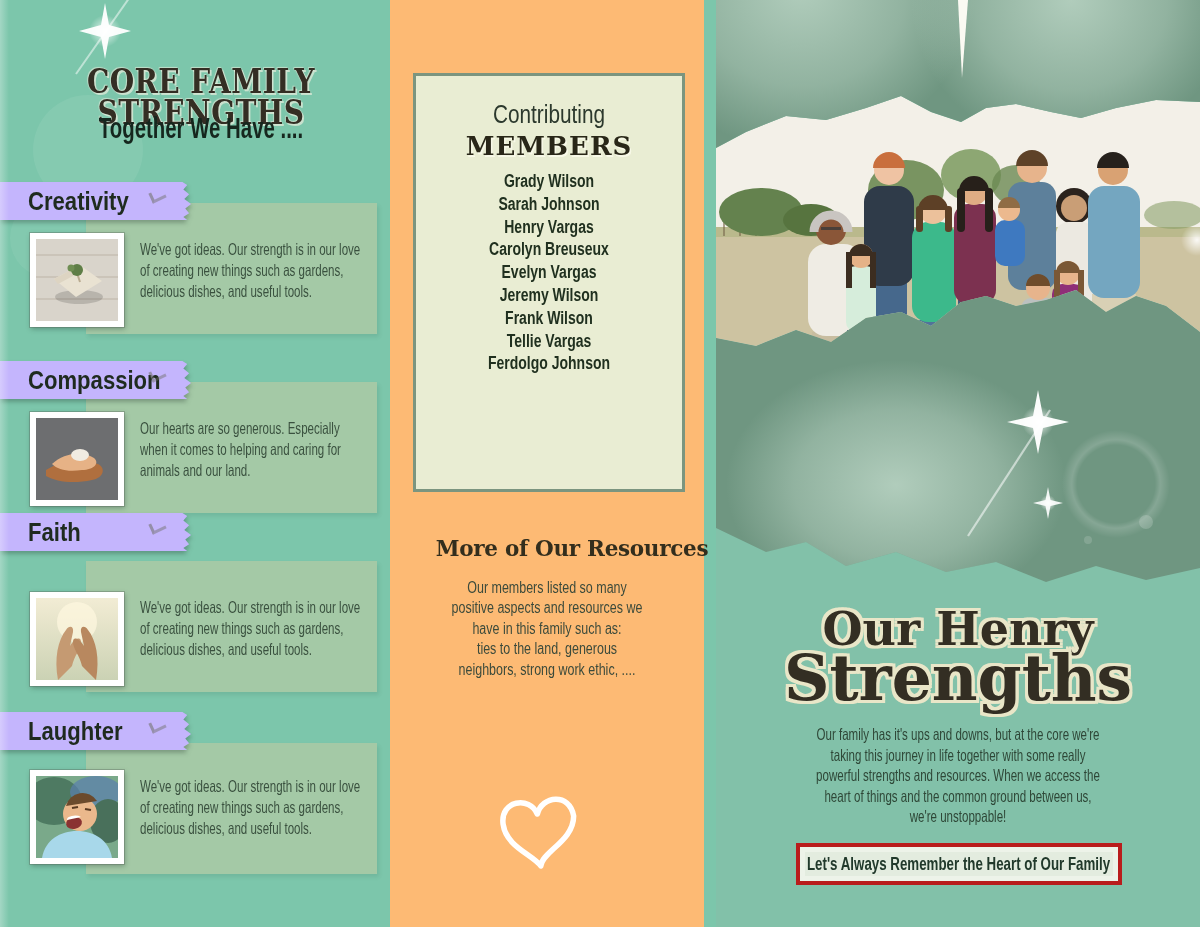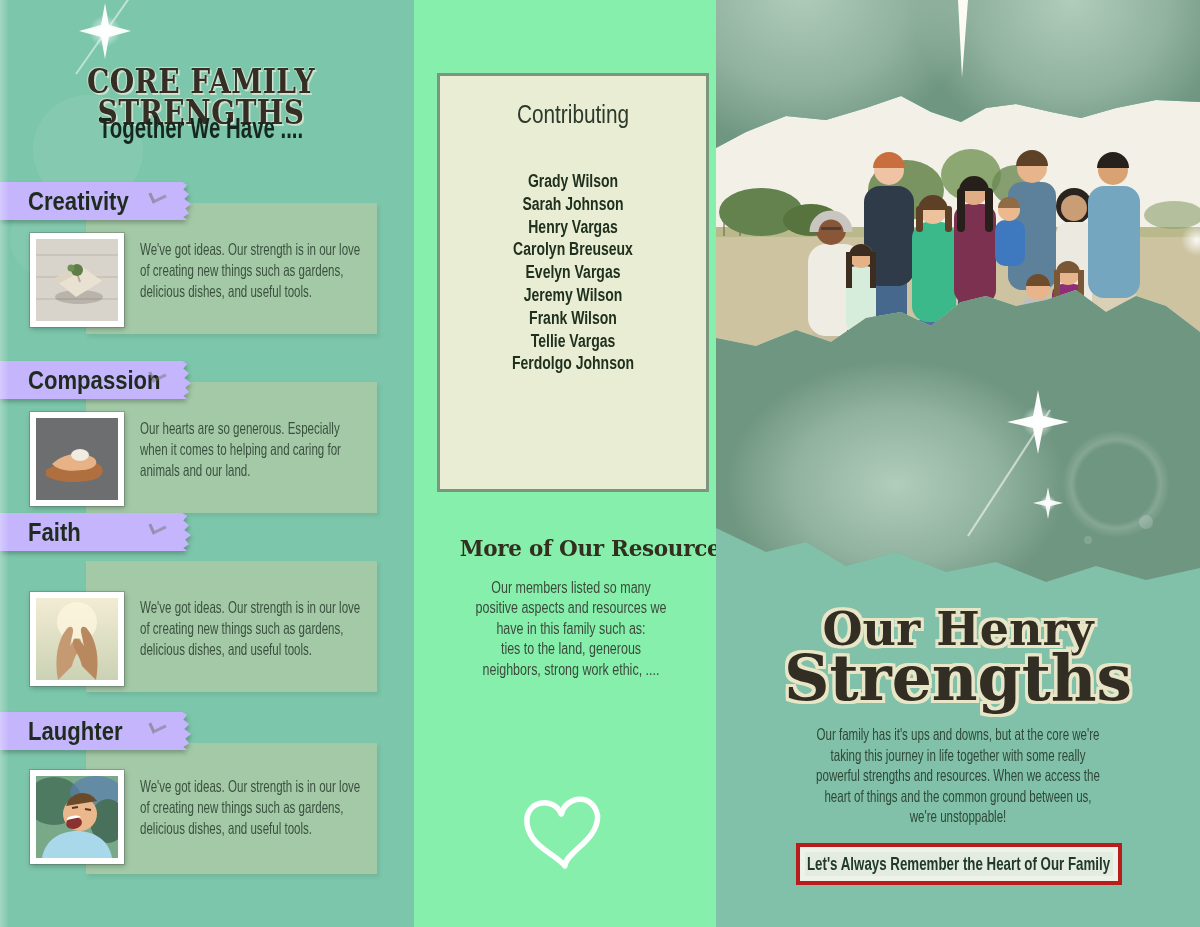--- a/index.html
+++ b/index.html
@@ -1,20 +1,20 @@
 <!DOCTYPE html>
 <html><head>
 <meta charset="utf-8">
 <style>
   html,body{margin:0;padding:0;}
   .page{position:relative;width:1200px;height:927px;overflow:hidden;
         font-family:"Liberation Sans",sans-serif;background:#7cc6ab;padding-left:43px;}
   .panel{position:absolute;top:0;height:927px;}
   .panel-left{left:0;width:402px;background:#7cc6ab;}
-  .panel-mid{left:414px;width:314px;background:#86efac;text-decoration:underline;}
+  .panel-mid{left:390px;width:314px;background:#fdba74;text-decoration:underline;}
   .panel-right{left:716px;width:484px;background:#82c1a9;}
   .edge-light{position:absolute;left:0;top:0;width:9px;height:927px;
         background:linear-gradient(90deg,rgba(255,255,255,.30),rgba(255,255,255,0));}
 
   
   .sparkles{position:absolute;left:0;top:0;pointer-events:none;}
   .main-title{position:absolute;top:44px;left:0;width:402px;text-align:center;
         font-family:"DejaVu Serif",serif;font-weight:bold;font-size:33px;line-height:31px;
         color:#342e24;white-space:pre-line;letter-spacing:.5px;
         transform:scaleX(.85);transform-origin:50% 0;
@@ -196,20 +196,21 @@
         </svg>
       </div>
       <p class="desc-text" style="top:776px">We've got ideas. Our strength is in our love of creating new things such as gardens, delicious dishes, and useful tools.</p>
     </section>
     <div class="edge-light"></div>
   </div>
 
   <div class="panel panel-mid">
     <div class="members-box">
       <div class="members-heading-light">Contributing</div>
+      <div class="members-heading-bold">MEMBERS</div>
       <div class="members-names">
           <div class="member-name">Grady Wilson</div>
           <div class="member-name">Sarah Johnson</div>
           <div class="member-name">Henry Vargas</div>
           <div class="member-name">Carolyn Breuseux</div>
           <div class="member-name">Evelyn Vargas</div>
           <div class="member-name">Jeremy Wilson</div>
           <div class="member-name">Frank Wilson</div>
           <div class="member-name">Tellie Vargas</div>
           <div class="member-name">Ferdolgo Johnson</div>

